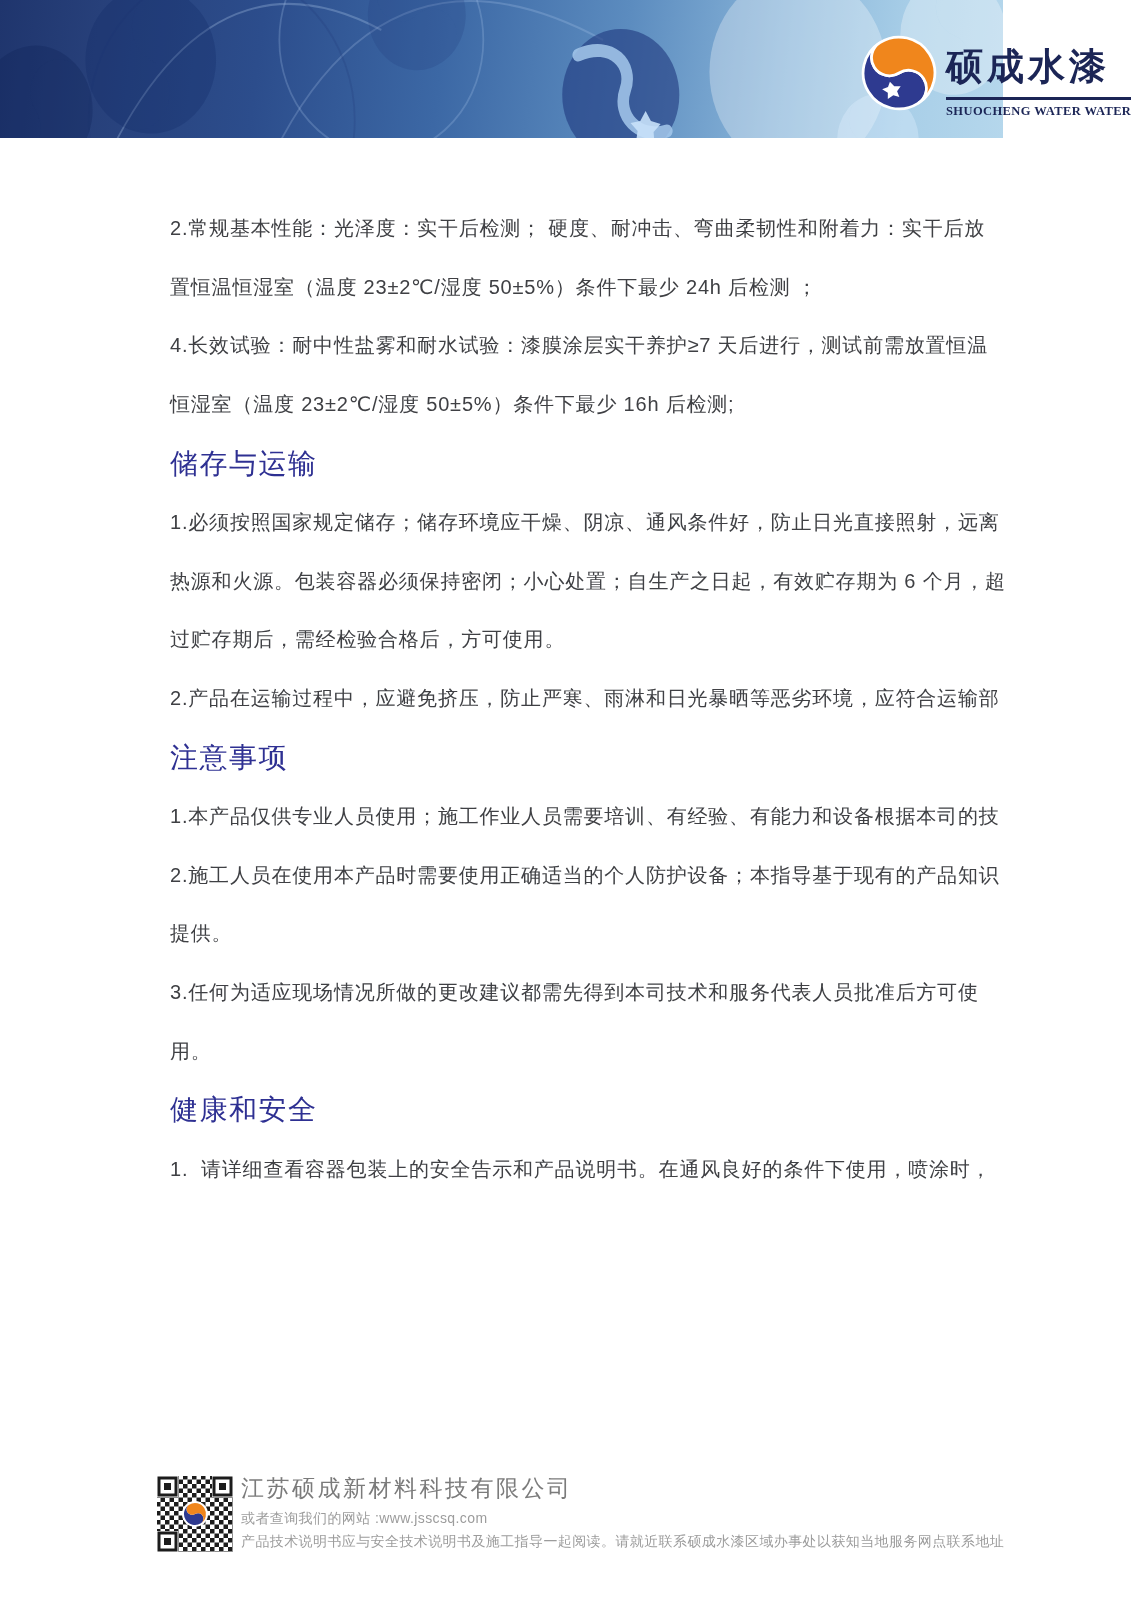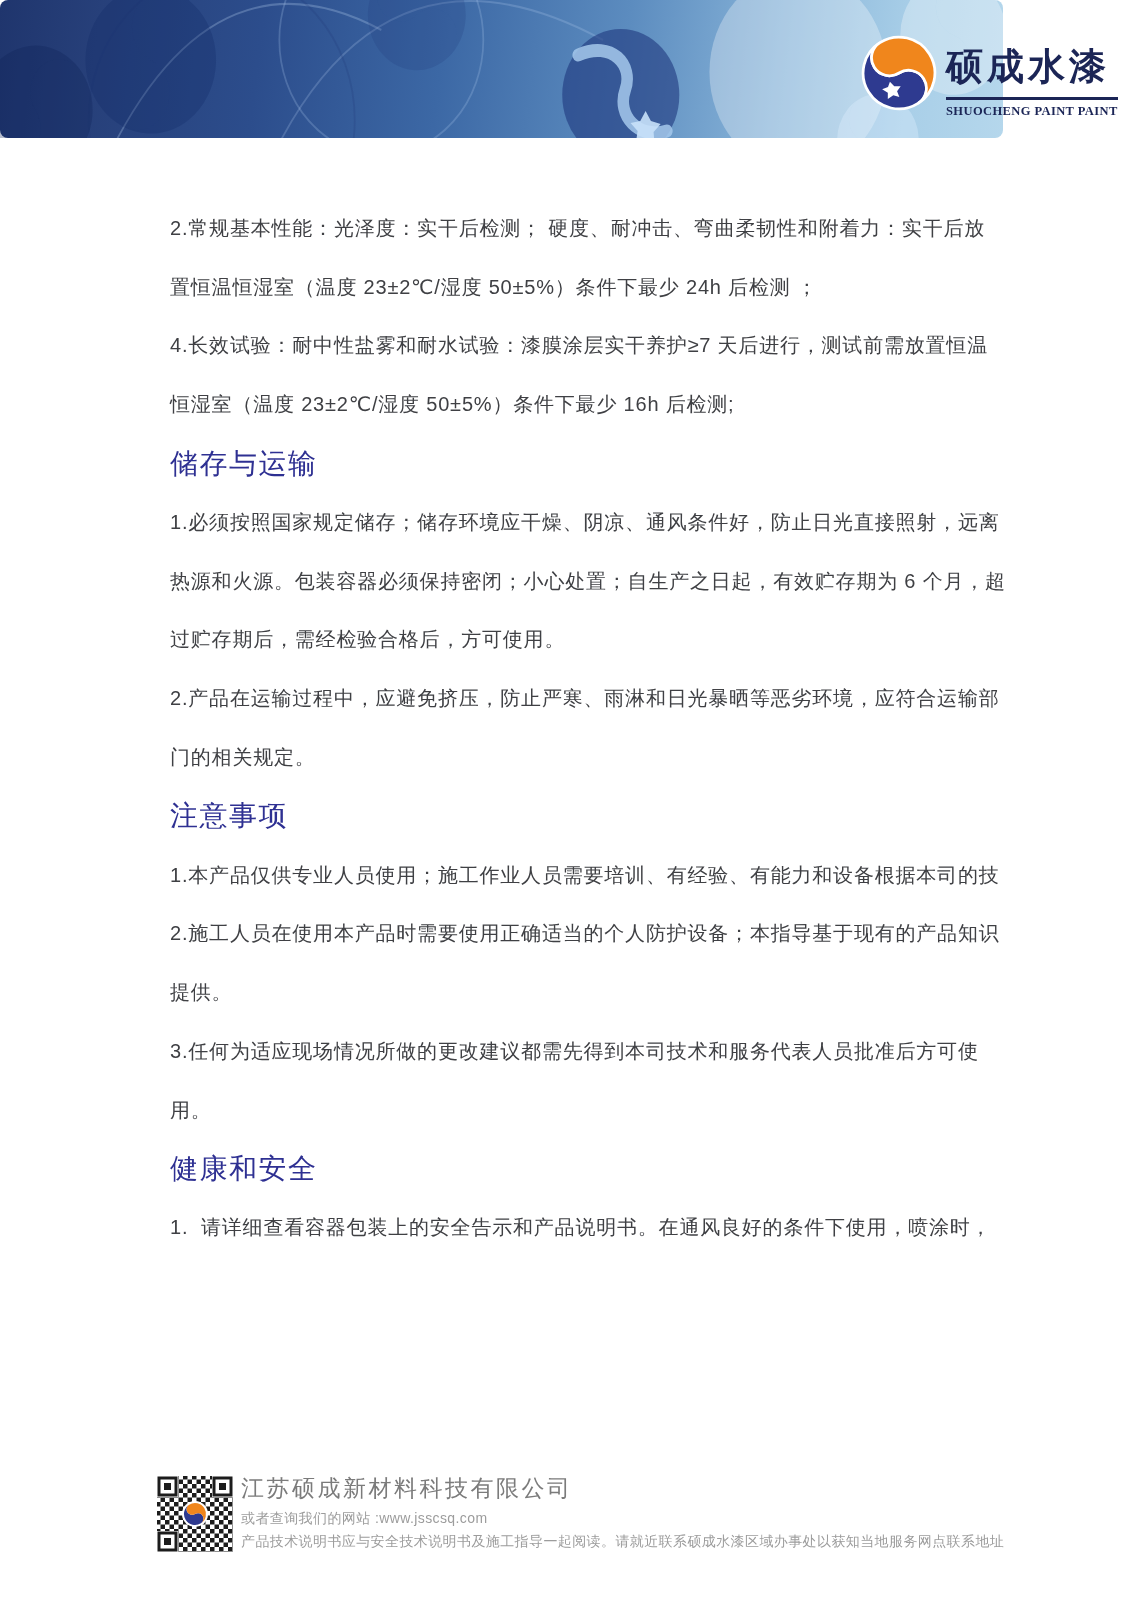--- a/index.html
+++ b/index.html
@@ -7,21 +7,20 @@
     position:relative; width:1131px; height:1600px; background:#ffffff;
     overflow:hidden; font-family:"Liberation Sans","DejaVu Sans",sans-serif;
   }
 
   
   .banner {
     position:absolute; left:0; top:0; width:1003px; height:138px;
     background:linear-gradient(97deg,
       #1f356d 0%, #27407a 10%, #2c4d8c 26%, #3c68a5 44%,
       #5c8cbf 62%, #8ab6da 78%, #a9cfe8 90%, #b5d7ec 100%);
-    border-radius:8px;
   }
   .banner-art { position:absolute; left:0; top:0; width:100%; height:100%; display:block; }
 
   .logo-mark { position:absolute; left:860px; top:34px; width:78px; height:78px; }
   .brand-text { position:absolute; left:946px; top:42px; }
   .brand-cn {
     font-family:"Liberation Serif","DejaVu Serif",serif;
     font-size:37px; font-weight:bold; color:#1b2556; letter-spacing:4px;
     white-space:nowrap; border-bottom:3px solid #1b2556; padding-bottom:5px;
   }
@@ -101,35 +100,34 @@
     <svg class="logo-mark" viewBox="-50 -50 100 100" aria-hidden="true">
       <g transform="rotate(-32)">
         <path d="M0,-46 A46,46 0 0,0 0,46 A23,23 0 0,0 0,0 A23,23 0 0,1 0,-46 Z" fill="#2e3a90" stroke="#ffffff" stroke-width="3.5"></path>
         <path d="M0,46 A46,46 0 0,0 0,-46 A23,23 0 0,0 0,0 A23,23 0 0,1 0,46 Z" fill="#f0861c" stroke="#ffffff" stroke-width="3.5"></path>
         <path d="M-14,8 l4,7 8,2 -6,5 1,8 -7,-4 -8,3 2,-8 -6,-6 8,-1 Z" fill="#ffffff" transform="rotate(18)"></path>
       </g>
     </svg>
 
     <div class="brand-text">
       <div class="brand-cn">硕成水漆</div>
-      <div class="brand-en">SHUOCHENG PAINT PAINT</div>
+      <div class="brand-en">SHUOCHENG WATER WATER</div>
     </div>
   </div>
 
   <div class="content">
     <div class="bline">2.常规基本性能：光泽度：实干后检测； 硬度、耐冲击、弯曲柔韧性和附着力：实干后放</div>
     <div class="bline">置恒温恒湿室（温度 23±2℃/湿度 50±5%）条件下最少 24h 后检测 ；</div>
     <div class="bline">4.长效试验：耐中性盐雾和耐水试验：漆膜涂层实干养护≥7 天后进行，测试前需放置恒温</div>
     <div class="bline">恒湿室（温度 23±2℃/湿度 50±5%）条件下最少 16h 后检测;</div>
     <div class="hline">储存与运输</div>
     <div class="bline">1.必须按照国家规定储存；储存环境应干燥、阴凉、通风条件好，防止日光直接照射，远离</div>
     <div class="bline">热源和火源。包装容器必须保持密闭；小心处置；自生产之日起，有效贮存期为 6 个月，超</div>
     <div class="bline">过贮存期后，需经检验合格后，方可使用。</div>
     <div class="bline">2.产品在运输过程中，应避免挤压，防止严寒、雨淋和日光暴晒等恶劣环境，应符合运输部</div>
-    <div class="bline">门的相关规定。</div>
     <div class="hline">注意事项</div>
     <div class="bline">1.本产品仅供专业人员使用；施工作业人员需要培训、有经验、有能力和设备根据本司的技</div>
     <div class="bline">2.施工人员在使用本产品时需要使用正确适当的个人防护设备；本指导基于现有的产品知识</div>
     <div class="bline">提供。</div>
     <div class="bline">3.任何为适应现场情况所做的更改建议都需先得到本司技术和服务代表人员批准后方可使</div>
     <div class="bline">用。</div>
     <div class="hline">健康和安全</div>
     <div class="bline">1.  请详细查看容器包装上的安全告示和产品说明书。在通风良好的条件下使用，喷涂时，</div>
   </div>
 

